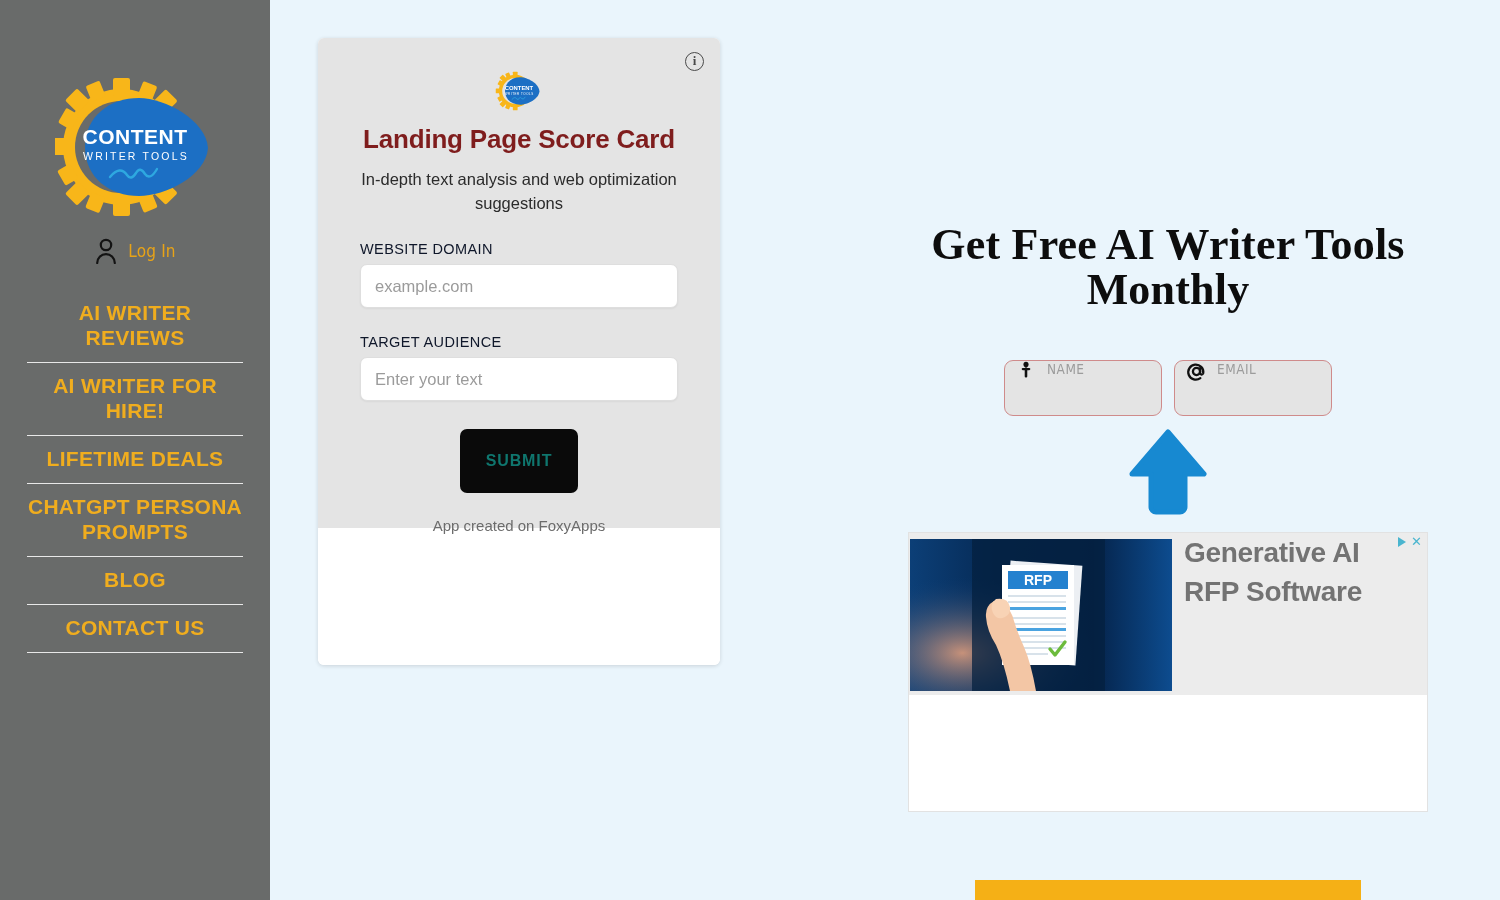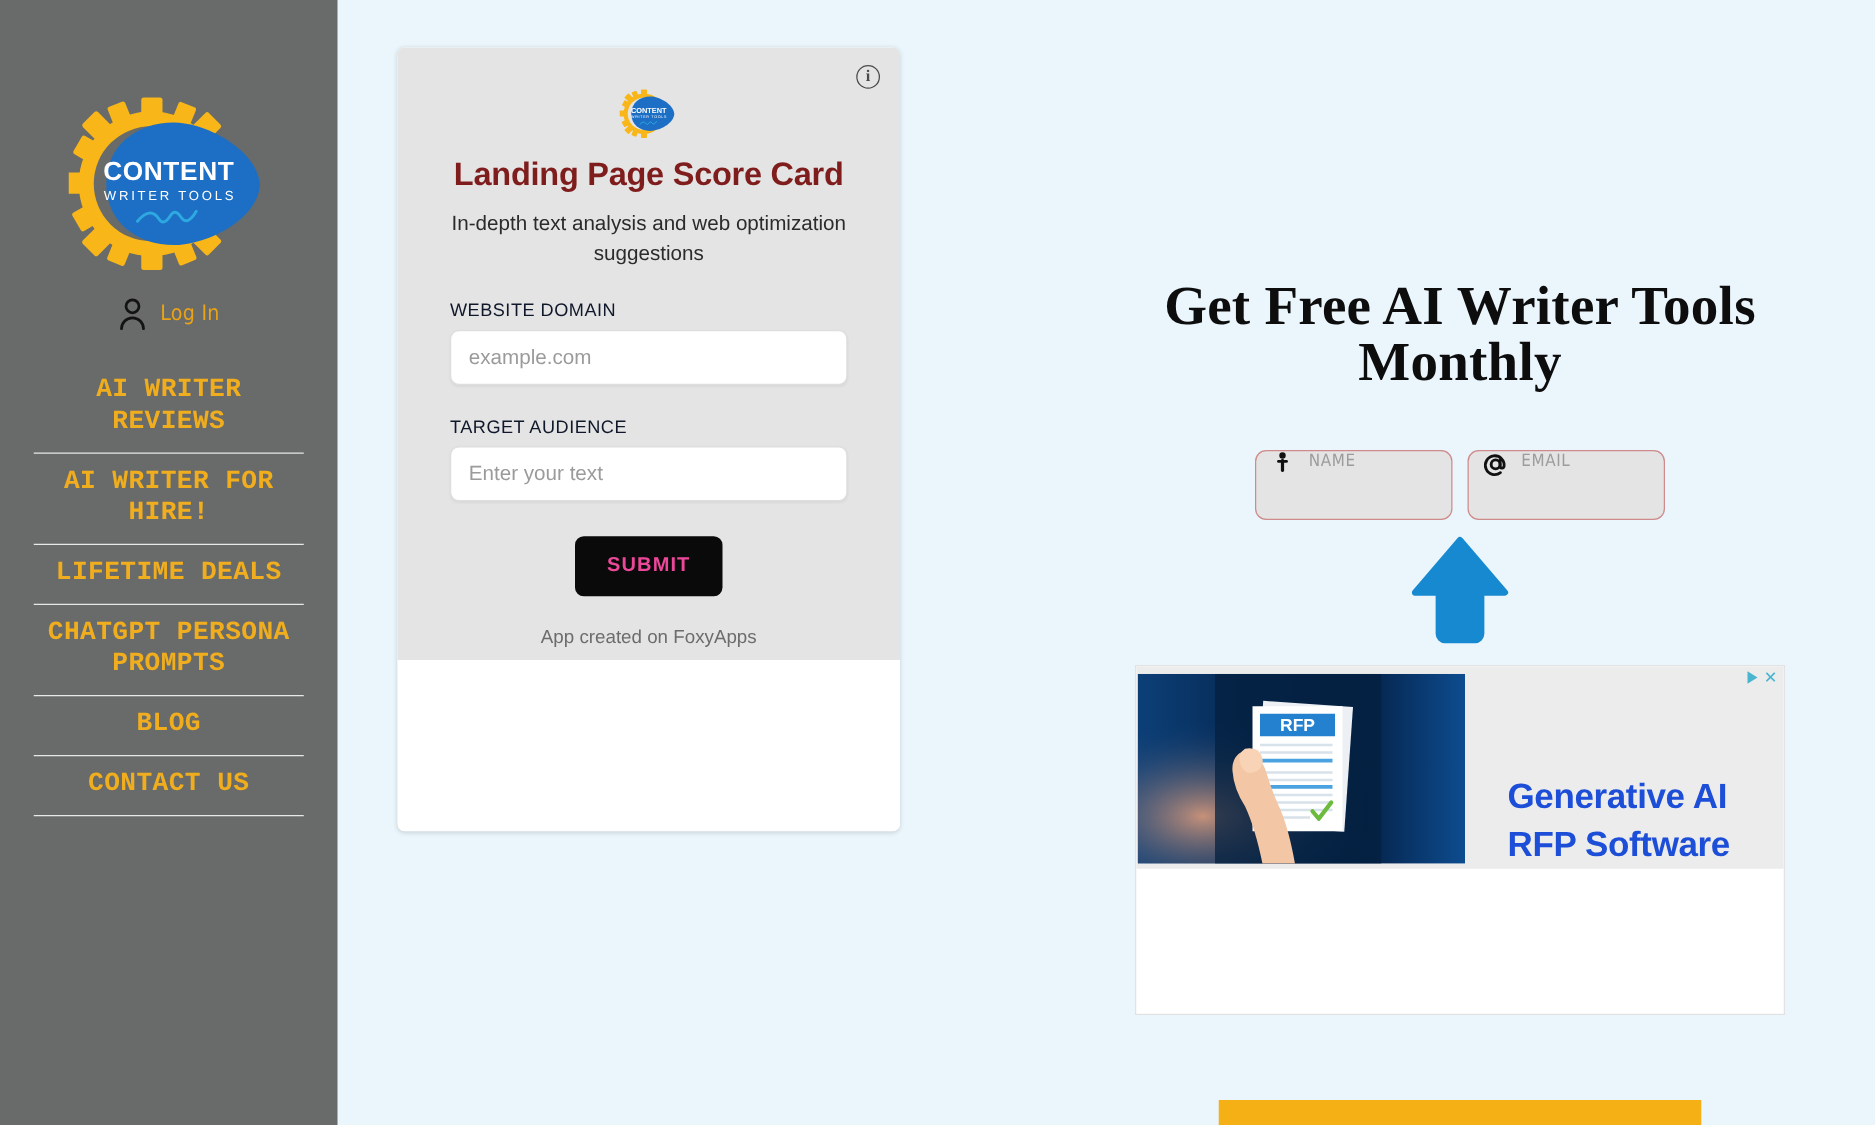--- a/index.html
+++ b/index.html
@@ -35,21 +35,21 @@
     color: #e8a317; font-size: 17px;
     font-family: "DejaVu Sans Condensed", "Liberation Sans", sans-serif;
     letter-spacing: .2px;
   }
 
   .nav { margin-top: 36px; width: 216px; }
   .nav-item {
     display: block; width: 100%;
     text-align: center;
     color: #f0ad1e;
-    font-family: Liberation Mono, monospace;
+    font-family: Liberation Sans, sans-serif;
     font-size: 21px;
     font-weight: 600;
     letter-spacing: .3px;
     line-height: 25px;
     padding: 10px 0 12px 0;
     border-bottom: 1px solid #e8e8e8;
     cursor: pointer;
     text-transform: uppercase;
   }
   .nav-item:first-child { padding-top: 0; }
@@ -119,24 +119,24 @@
     font-size: 16.5px;
     color: #2b2b2b;
     outline: none;
     box-shadow: 0 1px 2px rgba(0,0,0,.05);
   }
   .field-input::placeholder { color: #9b9b9b; }
 
   .submit-wrap { display: flex; justify-content: center; margin-top: 28px; }
   .submit-btn {
     background: #0a0a0a;
-    color: #ec4899;
+    color: #0f766e;
     border: none;
     border-radius: 7px;
-    height: 48px;
+    height: 64px;
     padding: 0 26px;
     font-size: 16px;
     font-weight: bold;
     letter-spacing: .9px;
     cursor: pointer;
   }
   .foxy {
     text-align: center;
     margin-top: 24px;
     font-size: 15px;
@@ -214,23 +214,23 @@
     width: 0; height: 0;
     border-left: 8px solid #4ab5cf;
     border-top: 5px solid transparent;
     border-bottom: 5px solid transparent;
     cursor: pointer;
   }
   .adc-x { color: #4ab5cf; font-size: 13px; line-height: 10px; cursor: pointer; font-family: "Liberation Sans", sans-serif;}
   .ad-img { width: 262px; height: 152px; margin: 6px 0 0 1px; position: relative; overflow:hidden; }
   .ad-head {
     flex: 1;
-    display: flex; flex-direction: column; justify-content: flex-end;
-    padding-left: 34px;
-    font-size: 28px; font-weight: bold; color: #1d4ed8;
+    display: flex; flex-direction: column; justify-content: flex-start;
+    padding-left: 12px;
+    font-size: 28px; font-weight: bold; color: #737373;
     line-height: 39px;
     letter-spacing: -.3px;
   }
   .ad-bottom { height: 117px; background: #fff; display: flex; align-items: flex-start; padding: 28px 22px 0 22px; }
   .ad-texts { flex: 1; }
   .ad-line1 { font-size: 19px; color: #333; }
   .ad-line2 { font-size: 15px; color: #6c6c6c; margin-top: 10px; }
   .ad-next {
     width: 46px; height: 46px; border-radius: 50%;
     background: #2b2b2b; color: #fff;

